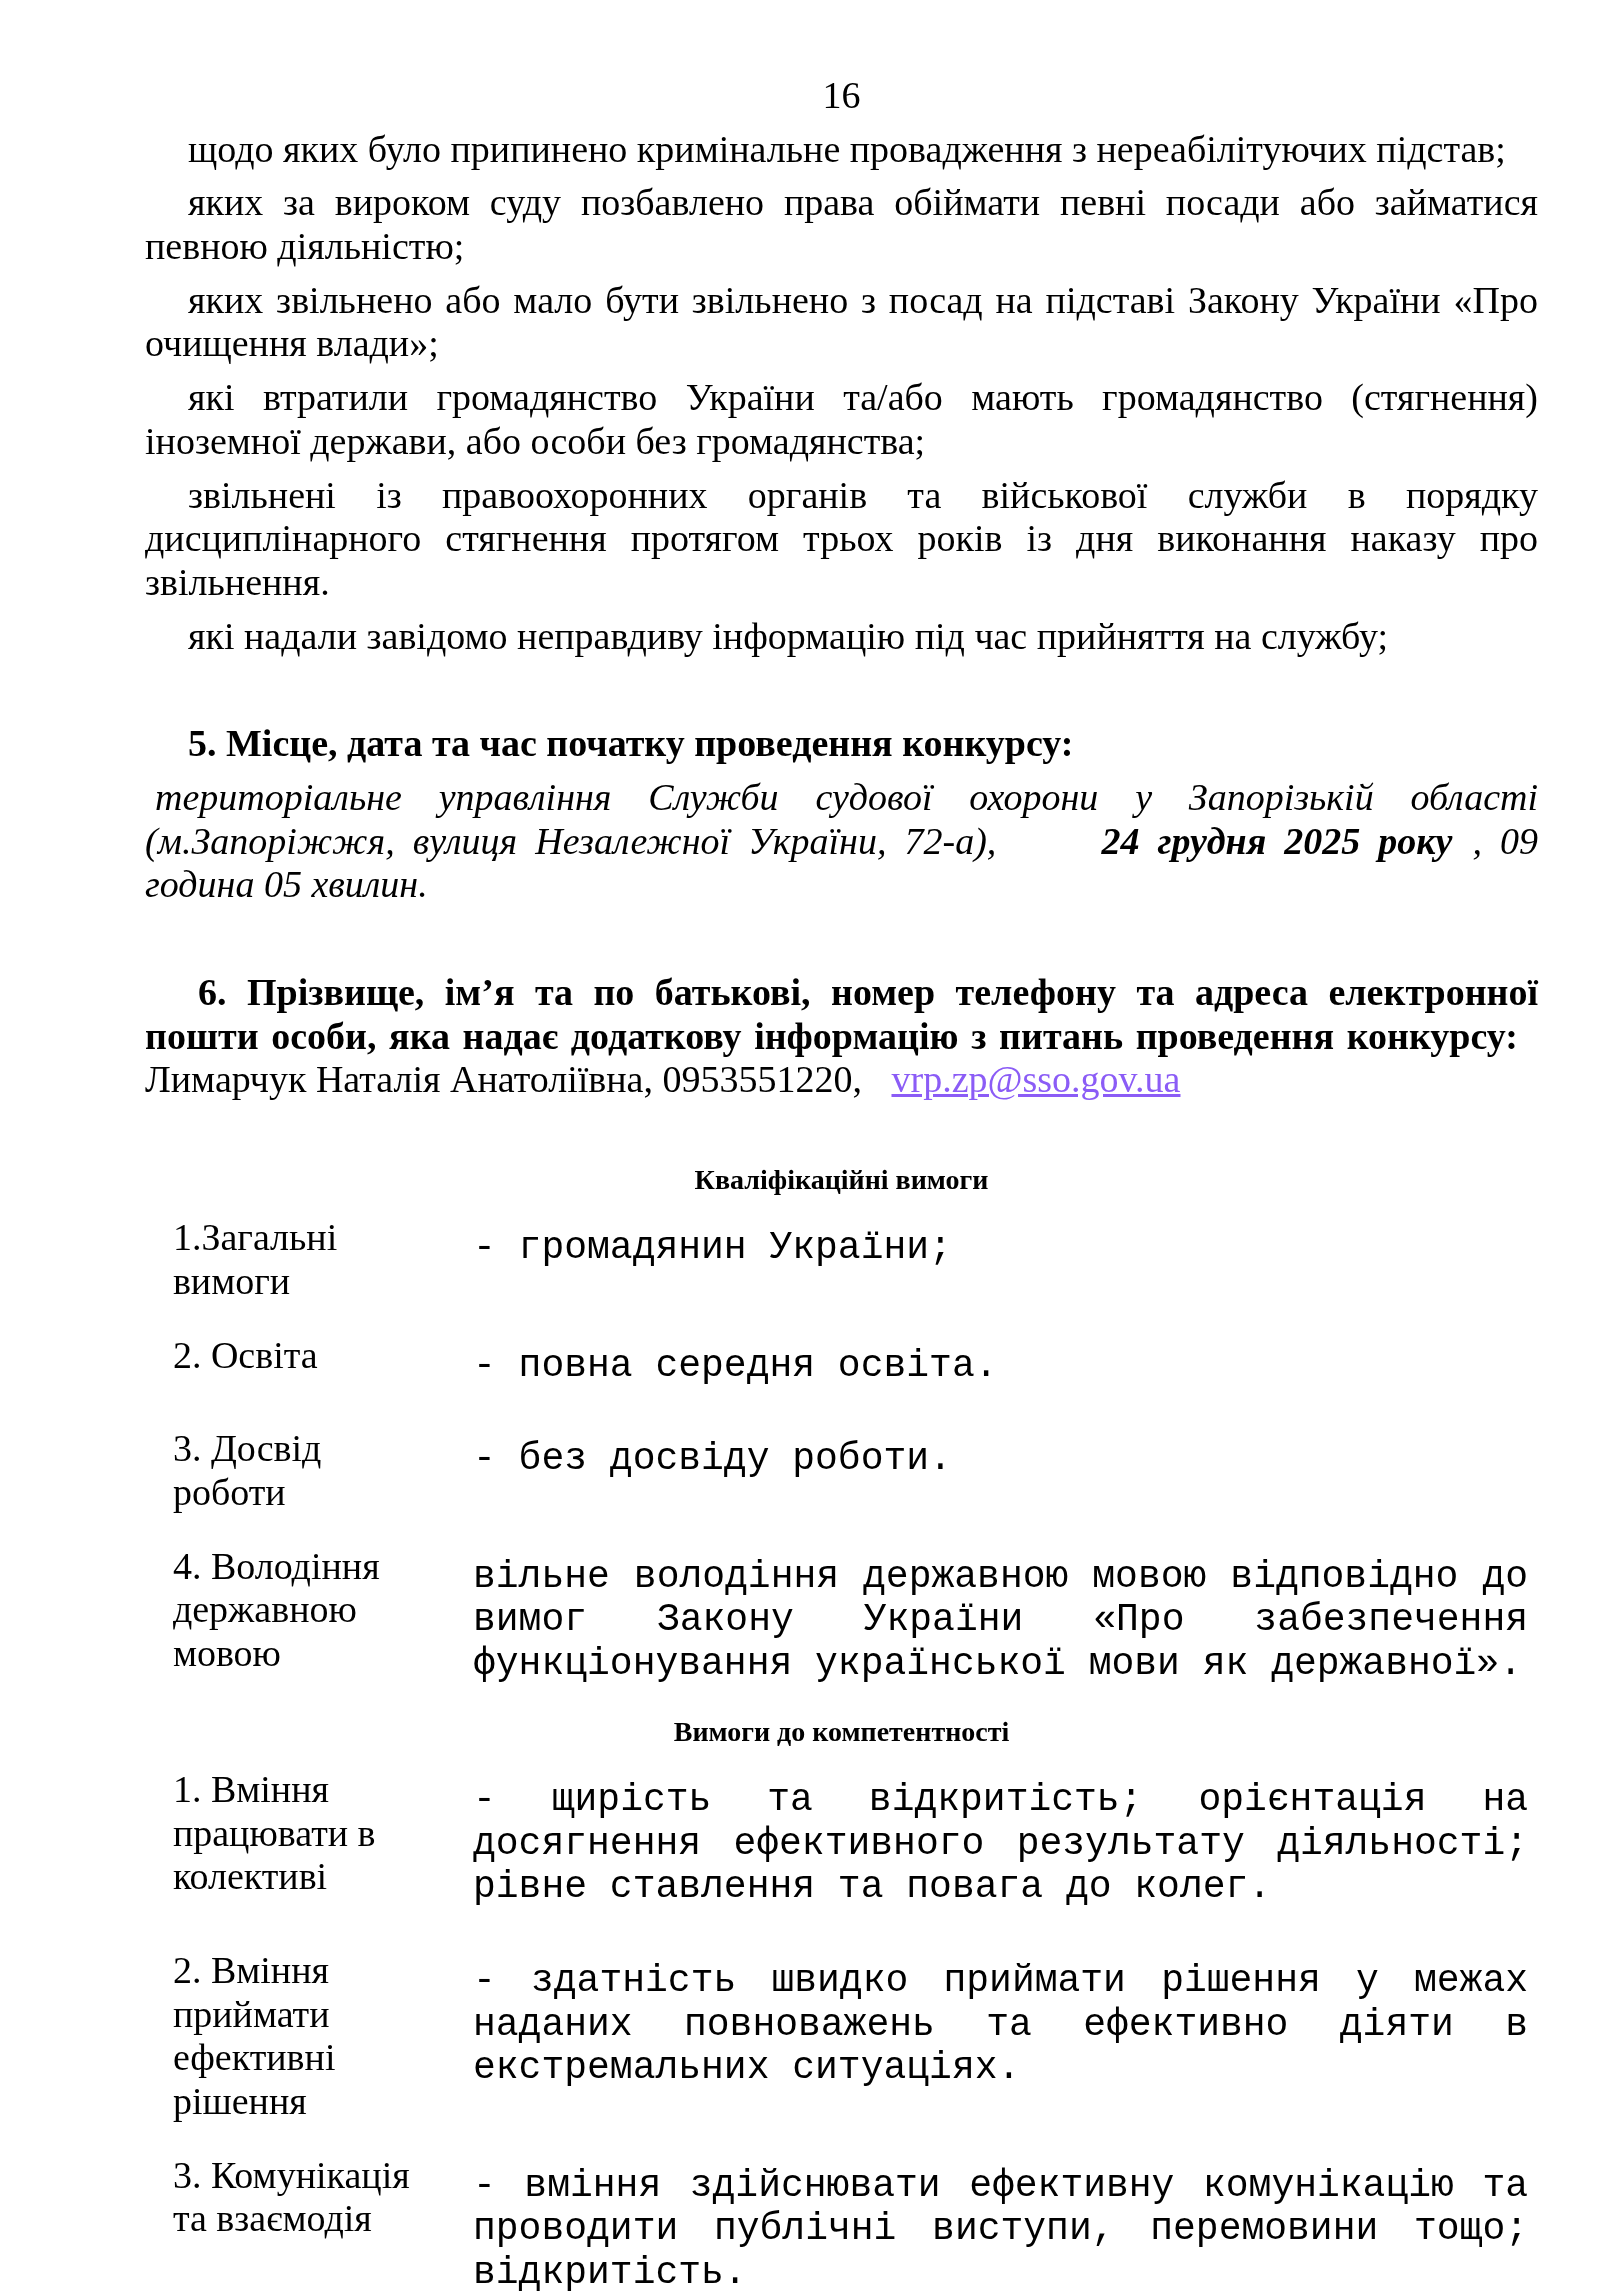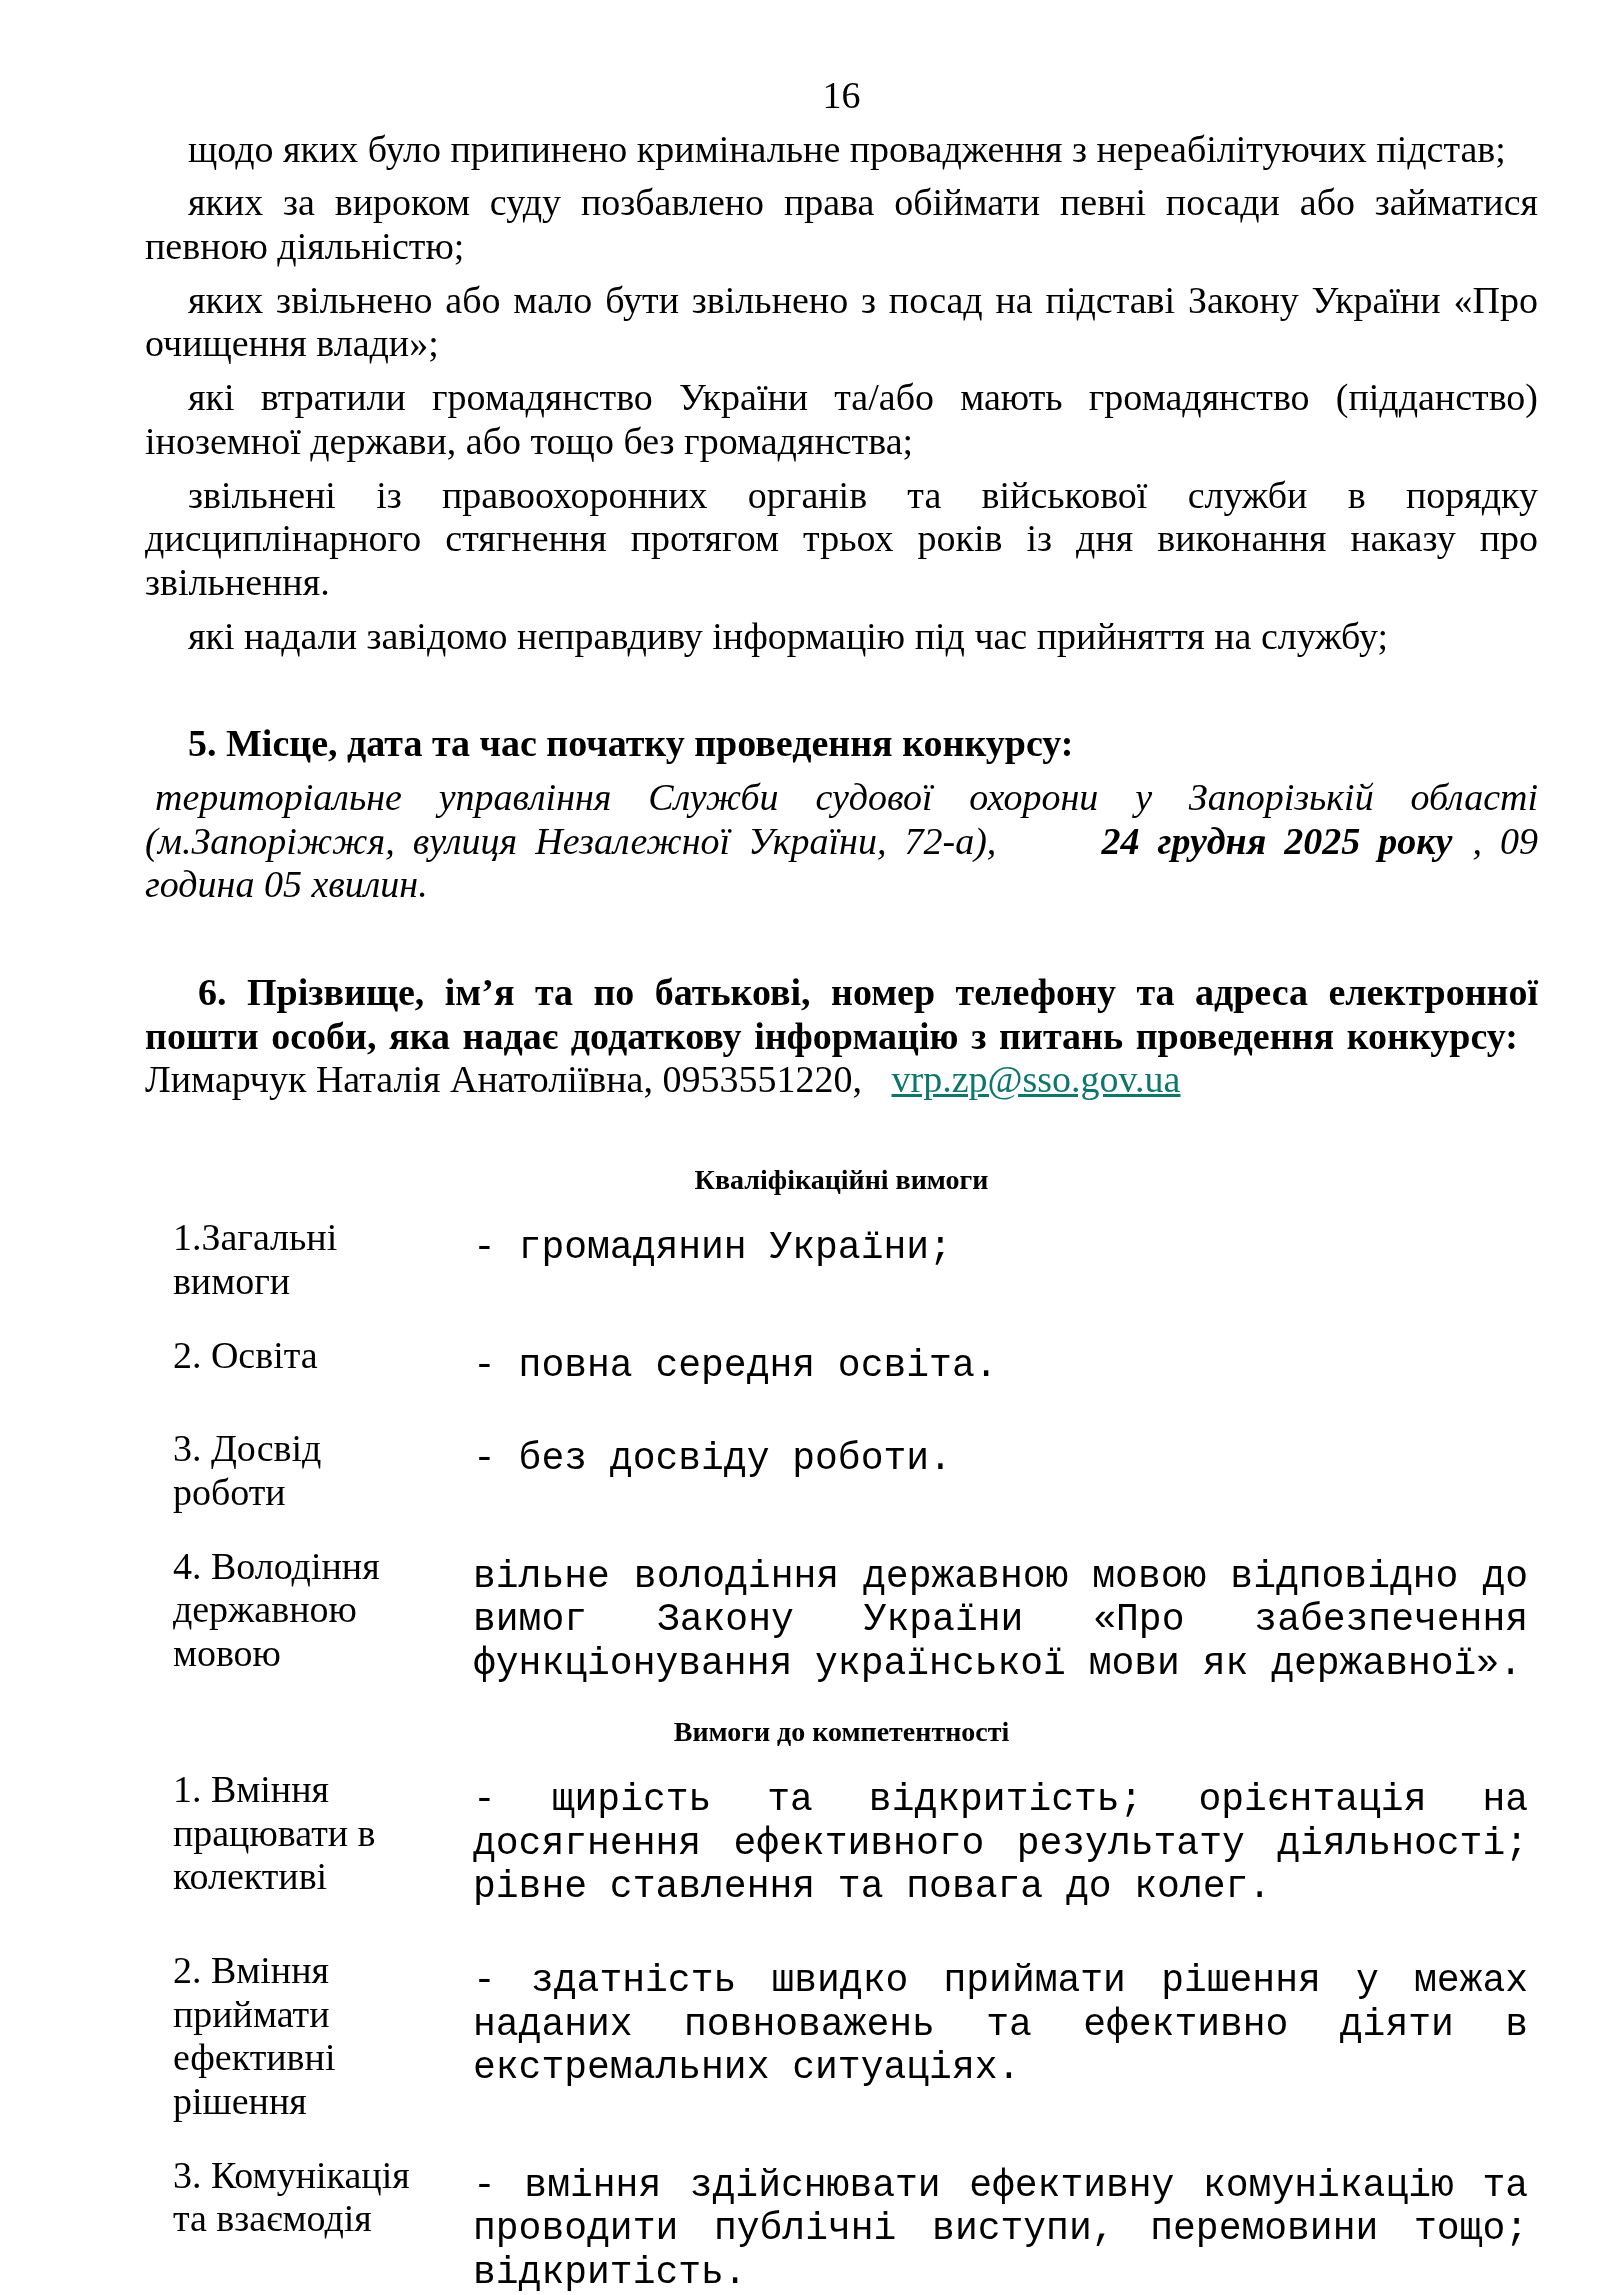--- a/index.html
+++ b/index.html
@@ -30,21 +30,21 @@
   p.noind { text-indent: 0; font-style: italic; }
   .bold { font-weight: bold; }
   .gap { height: 44px; }
   .gap-sm { height: 42px; }
   .center-h {
     text-align: center;
     font-weight: bold;
     font-size: 28px;
   }
   a.email {
-    color: #0f766e;
+    color: #8b5cf6;
     text-decoration: underline;
     cursor: pointer;
   }
   .hspace {
     display: inline-block;
     width: 47px;
   }
   .doc-table { width: 100%; }
   .trow {
     display: grid;
@@ -61,21 +61,21 @@
 </head>
 <body>
 
 <div class="page">
 
   <div class="page-number">16</div>
 
   <p class="para">щодо яких було припинено кримінальне провадження з нереабілітуючих підстав;</p>
   <p class="para">яких за вироком суду позбавлено права обіймати певні посади або займатися певною діяльністю;</p>
   <p class="para">яких звільнено або мало бути звільнено з посад на підставі Закону України «Про очищення влади»;</p>
-  <p class="para">які втратили громадянство України та/або мають громадянство (підданство) іноземної держави, або тощо без громадянства;</p>
+  <p class="para">які втратили громадянство України та/або мають громадянство (стягнення) іноземної держави, або особи без громадянства;</p>
   <p class="para">звільнені із правоохоронних органів та військової служби в порядку дисциплінарного стягнення протягом трьох років із дня виконання наказу про звільнення.</p>
   <p class="para">які надали завідомо неправдиву інформацію під час прийняття на службу;</p>
 
   <div class="gap"></div>
 
   <p class="para bold">5. Місце, дата та час початку проведення конкурсу:</p>
   <p class="para noind"><span>територіальне управління Служби судової охорони у Запорізькій області (м.Запоріжжя, вулиця Незалежної України, 72-а), </span><span class="hspace"></span><span class="bold">24 грудня 2025 року</span><span>, 09 година 05 хвилин.</span></p>
 
   <div class="gap"></div>
 

